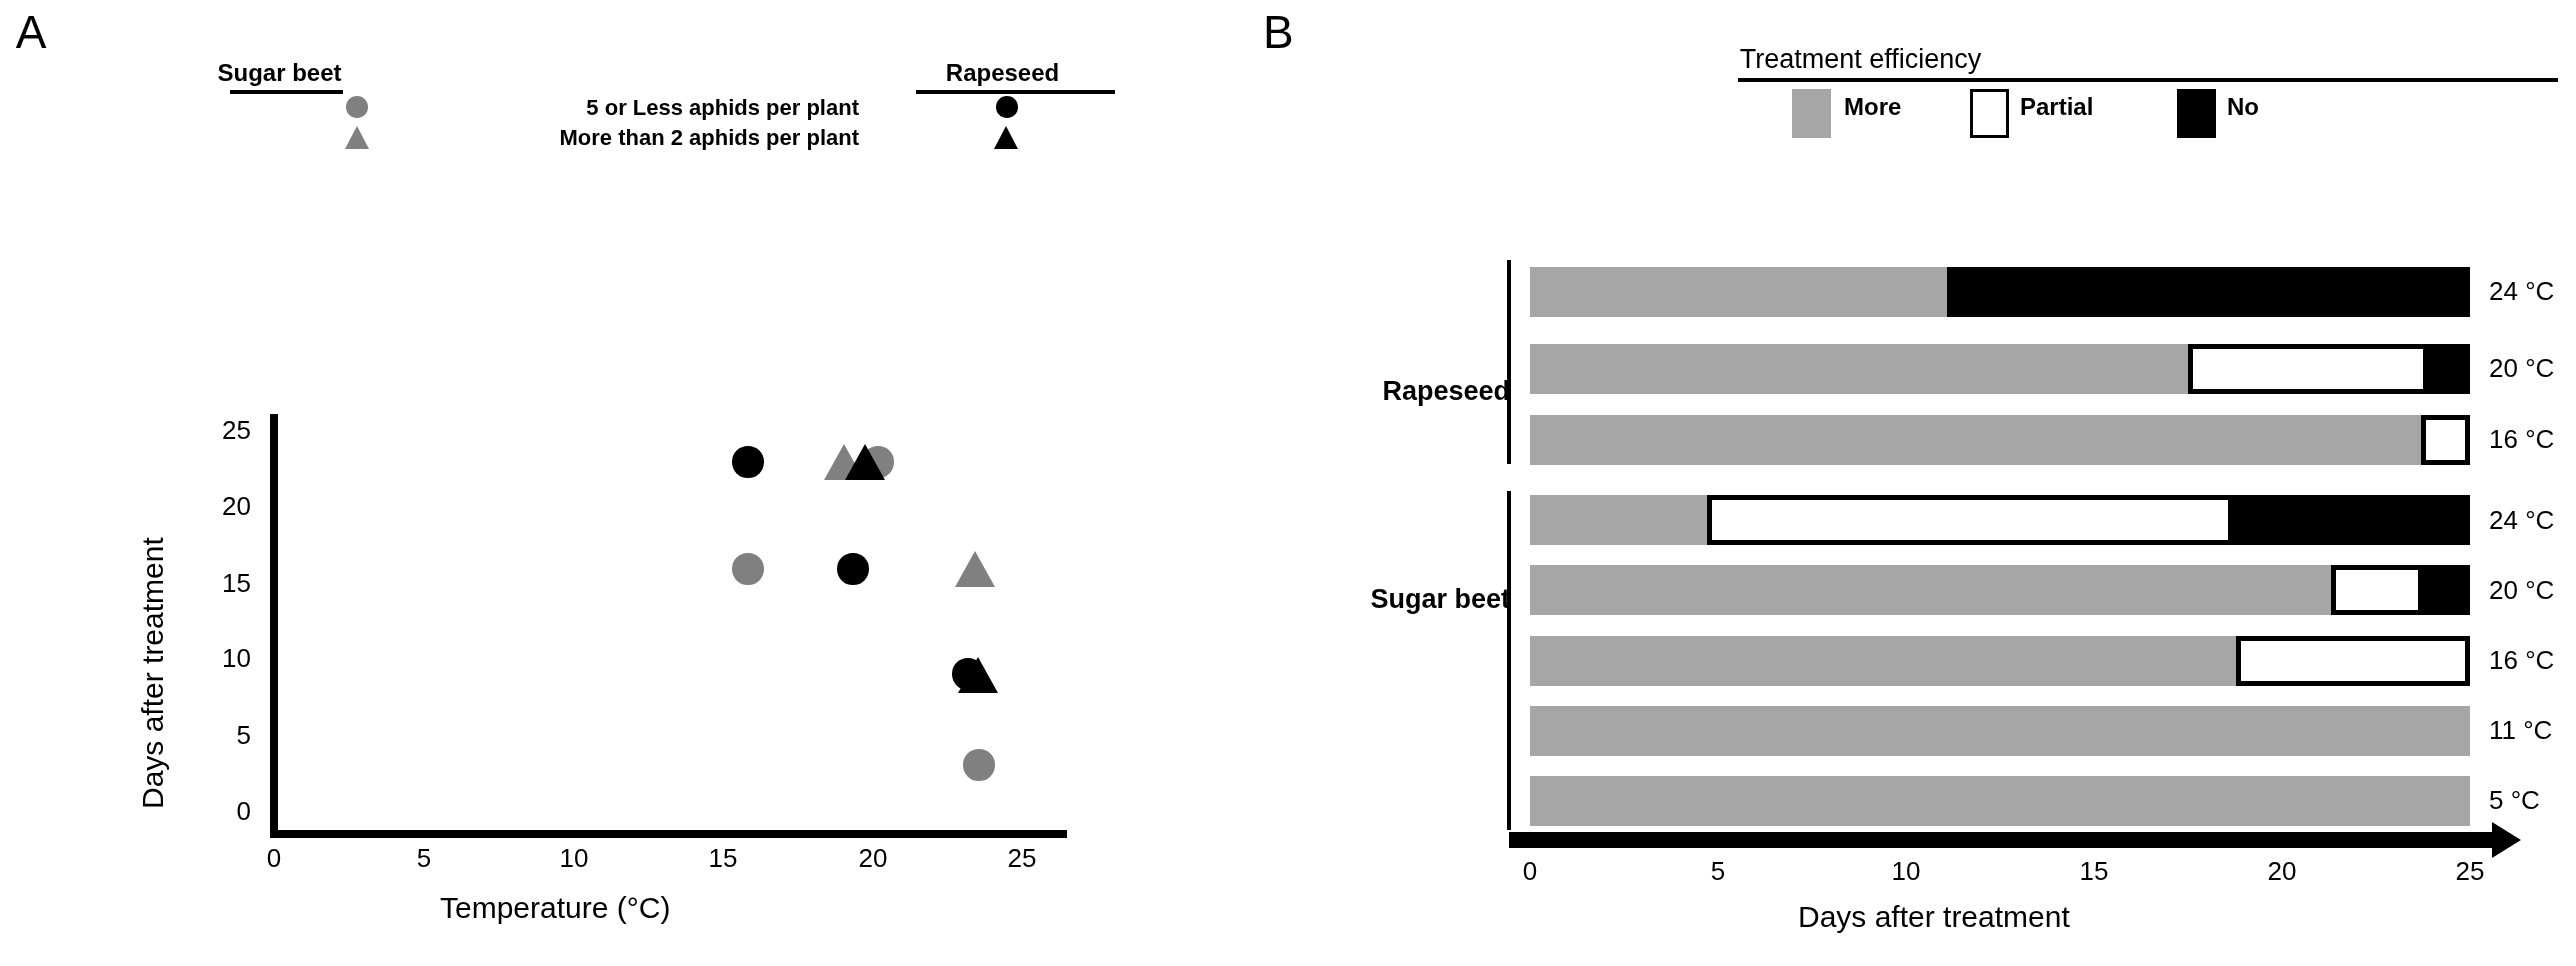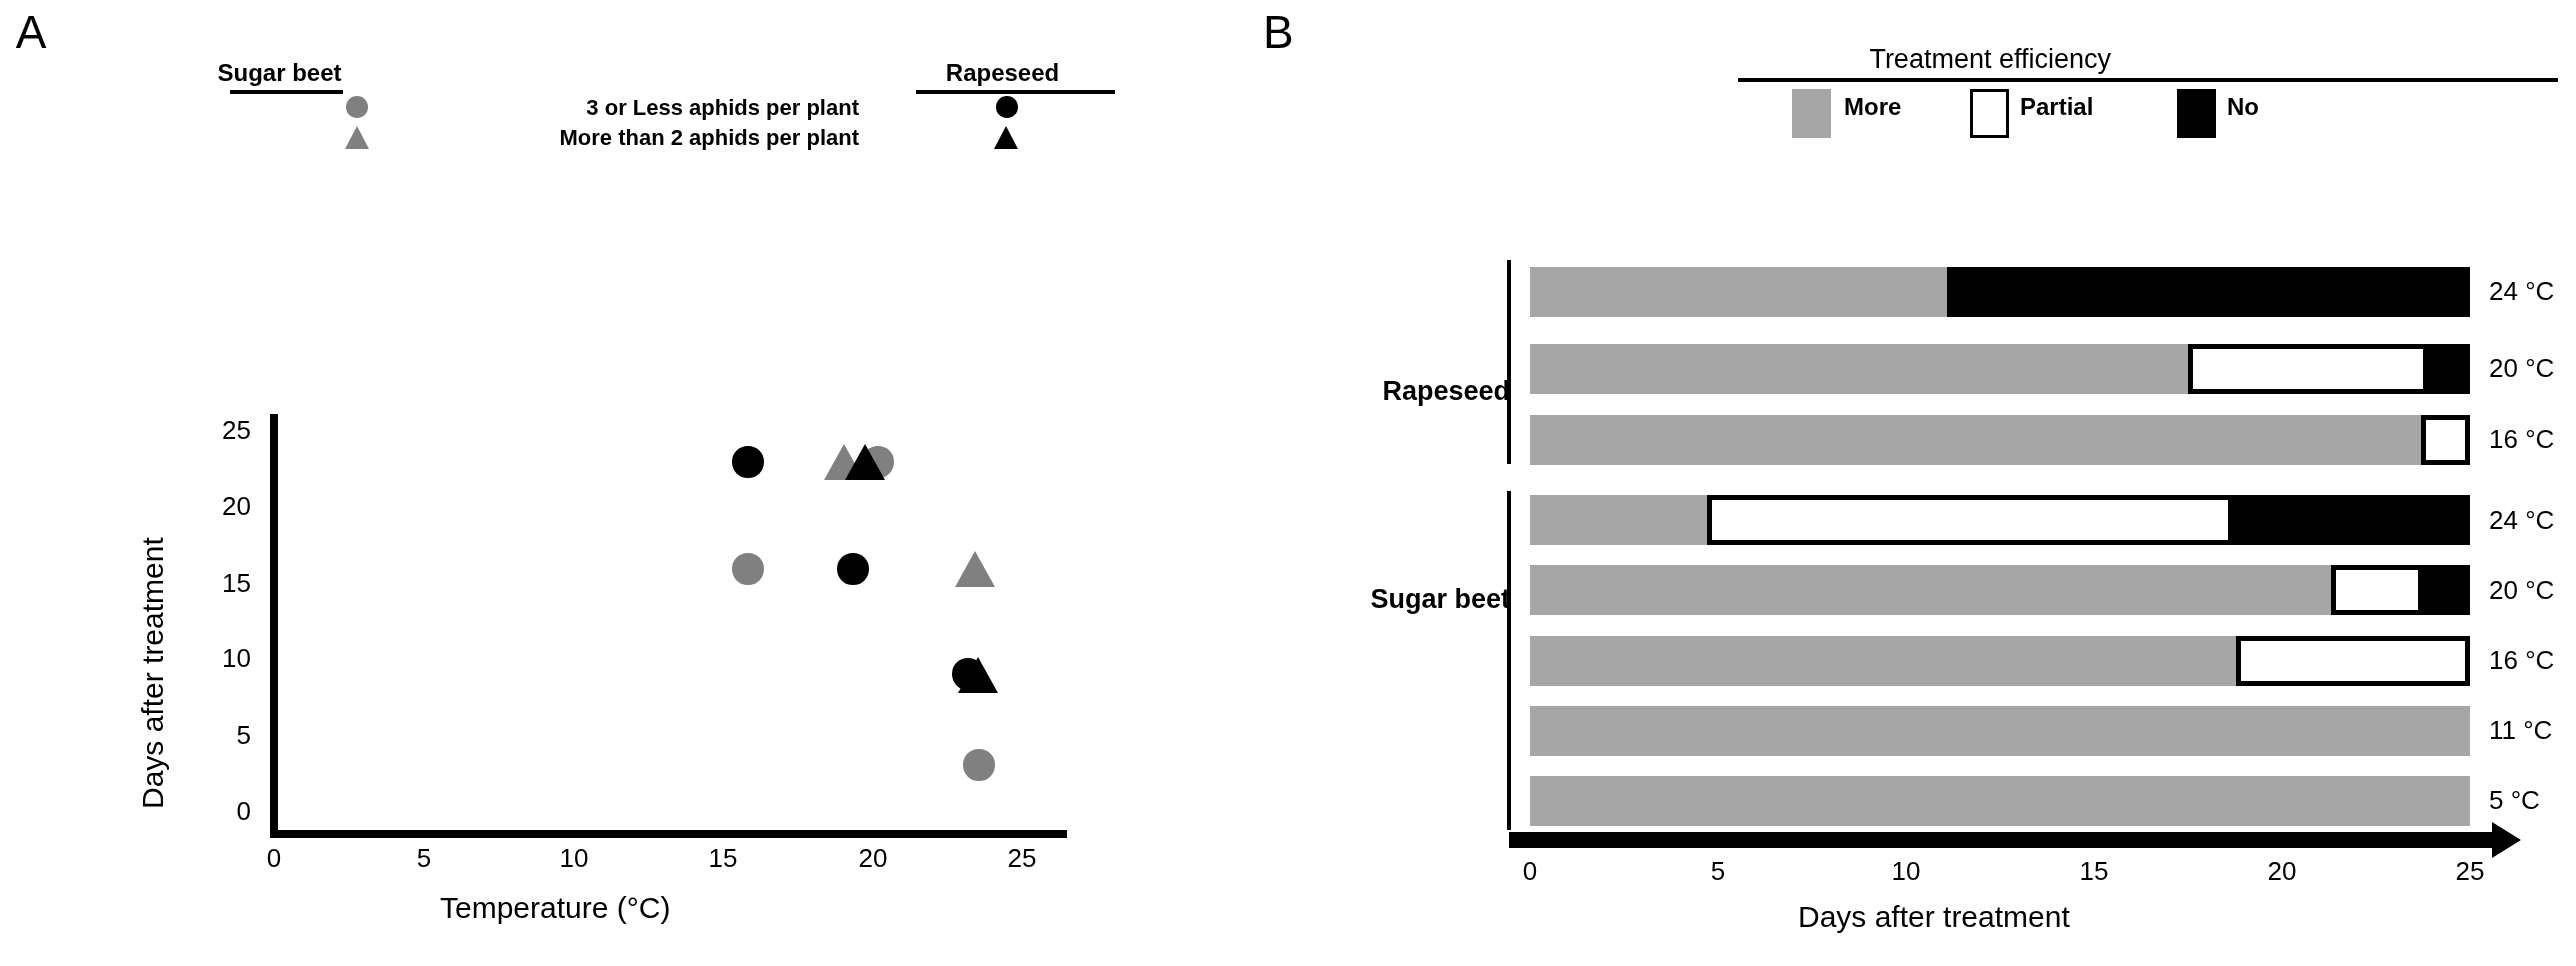--- a/index.html
+++ b/index.html
@@ -19,21 +19,21 @@
   .mk-tri{width:0;height:0;background:none;}
 
   
   .axis-line{background:#000;}
   .tick-lbl{font-size:26px;text-align:center;white-space:nowrap;}
   .tick-lbl-y{font-size:26px;text-align:right;white-space:nowrap;}
   .axis-title{font-size:30px;white-space:nowrap;}
   .axis-title-y{transform-origin:0 0;transform:rotate(-90deg);}
 
   
-  .legB-title{font-size:27px;text-align:right;white-space:nowrap;}
+  .legB-title{font-size:27px;text-align:center;white-space:nowrap;}
   .legB-rule{background:#000;height:4.3px;}
   .legB-item{font-size:24px;font-weight:700;white-space:nowrap;}
   .swatch-full{background:#a6a6a6;}
   .swatch-partial{background:#fff;border:3.6px solid #000;box-sizing:border-box;}
   .swatch-no{background:#000;}
 
   .grp-lbl{font-size:27px;font-weight:700;white-space:nowrap;text-align:right;}
   .grp-bracket{background:#000;width:4.3px;}
 
   .bar-seg{position:absolute;top:0;height:100%;box-sizing:border-box;}
@@ -52,21 +52,21 @@
 
 <div class="abs panel-letter" style="left:15.7px;top:8.6px;">A</div>
 
 <div class="abs legA-head" style="left:190px;top:59px;width:179px;">Sugar beet</div>
 <div class="abs legA-rule" style="left:230px;top:90px;width:113px;"></div>
 
 <div class="abs legA-head" style="left:913px;top:59px;width:179px;">Rapeseed</div>
 <div class="abs legA-rule" style="left:916px;top:90px;width:199px;"></div>
 
 <div class="abs mk-circle" style="left:346px;top:96px;width:21.5px;height:21.5px;background:#808080;"></div>
-<div class="abs legA-label" style="left:387px;top:95px;width:472px;">3 or Less aphids per plant</div>
+<div class="abs legA-label" style="left:387px;top:95px;width:472px;">5 or Less aphids per plant</div>
 <div class="abs mk-circle" style="left:996px;top:96px;width:21.5px;height:21.5px;background:#000;"></div>
 
 <div class="abs mk-tri" style="left:345px;top:126px;
      border-left:12px solid transparent;border-right:12px solid transparent;border-bottom:23px solid #808080;"></div>
 <div class="abs legA-label" style="left:358px;top:125px;width:501px;">More than 2 aphids per plant</div>
 <div class="abs mk-tri" style="left:994px;top:126px;
      border-left:12px solid transparent;border-right:12px solid transparent;border-bottom:23px solid #000;"></div>
 
 <div class="abs axis-line" style="left:270px;top:414px;width:7.9px;height:424px;"></div>
 <div class="abs axis-line" style="left:270px;top:830px;width:797px;height:7.9px;"></div>

